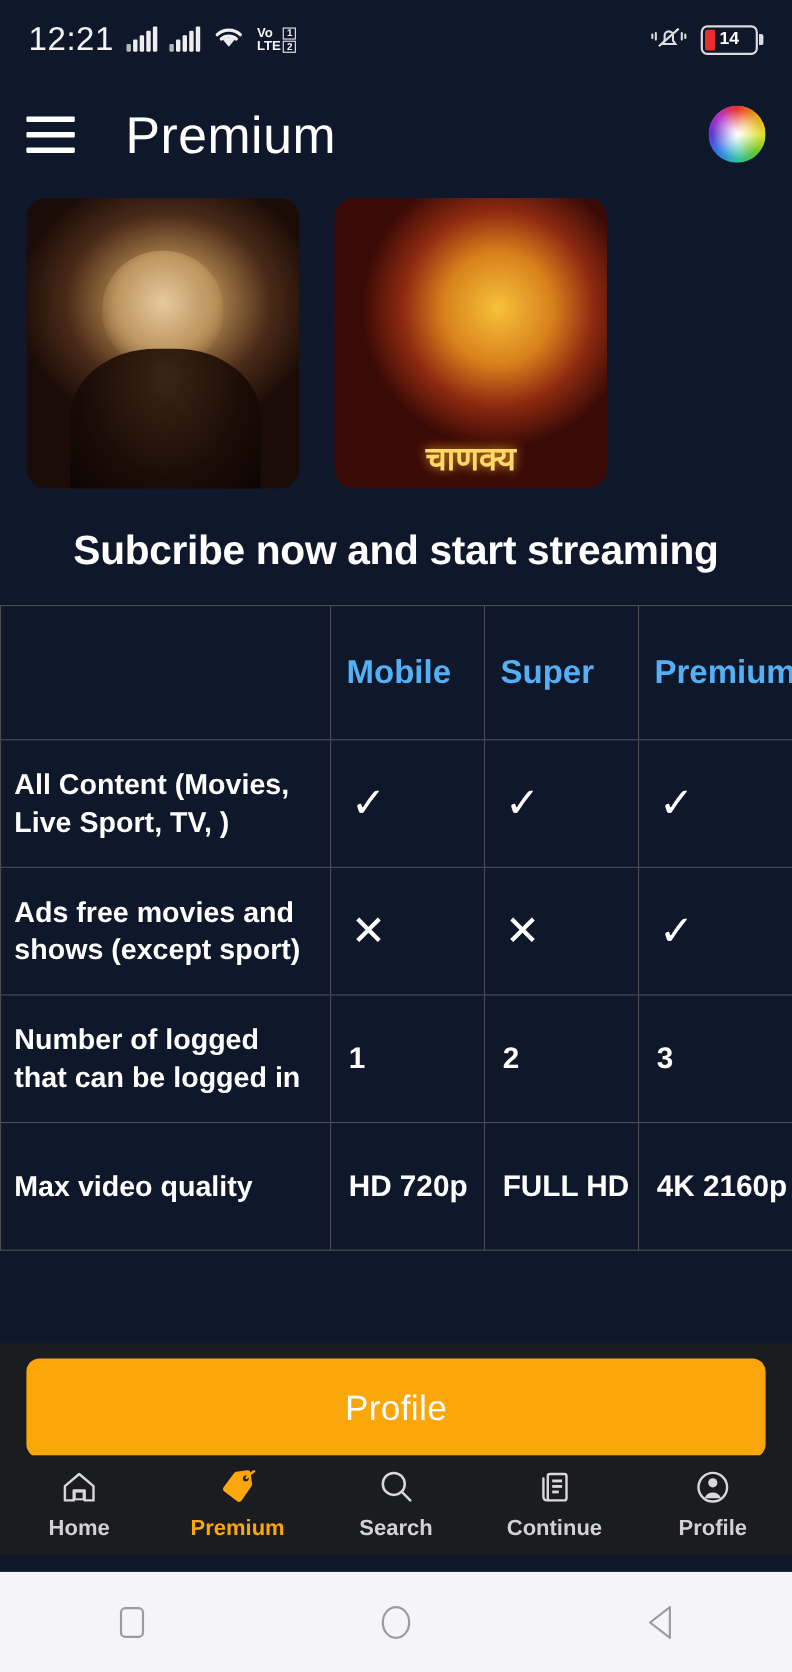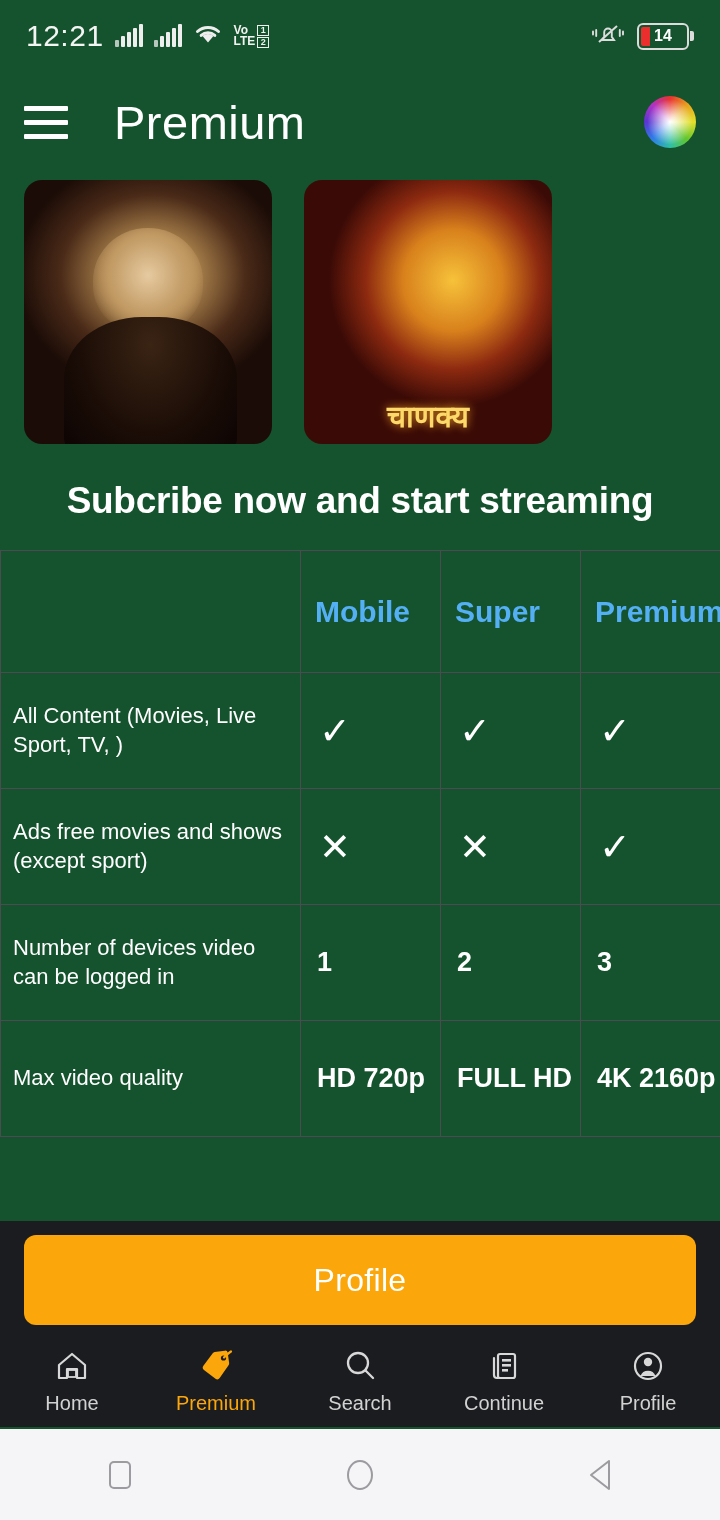--- a/index.html
+++ b/index.html
@@ -5,21 +5,21 @@
   * { margin:0; padding:0; box-sizing:border-box; }
   html, body {
     width:720px; height:1520px;
     background:#000;
     font-family:"Liberation Sans", sans-serif;
     overflow:hidden;
   }
   #phone {
     position:relative;
     width:720px; height:1520px;
-    background:#14532d;
+    background:#0f172a;
     display:flex; flex-direction:column;
   }
 
   
   .statusbar {
     height:72px; flex:0 0 72px;
     display:flex; align-items:center;
     padding:0 26px;
     color:#f2f2f2;
   }
@@ -143,39 +143,39 @@
   .col-feature { width:300px; }
   .col-plan    { width:140px; }
   .col-plan-last { width:140px; }
   thead th { height:122px; padding:0 14px; }
   .plan-name {
     font-size:30px; font-weight:bold; color:#54aff5; line-height:1.05;
   }
   tbody td { height:116px; }
   .feature {
     padding:0 10px 0 12px;
-    font-size:22px; font-weight:normal; color:#fff; line-height:1.28;
+    font-size:26px; font-weight:bold; color:#fff; line-height:1.28;
   }
   .mark { padding-left:18px; font-size:38px; color:#fff; font-weight:300; line-height:1; }
   .val  { padding-left:16px; font-size:27px; color:#fff; font-weight:bold; line-height:1.1; }
 
   
   .cta-zone {
     position:absolute; left:0; right:0; bottom:181px; height:118px;
     background:#1b1c20; display:flex; align-items:center; justify-content:center;
   }
   .cta {
     width:672px; height:90px; background:#fba60a; border:none; border-radius:12px;
     color:#fff; font-size:32px; letter-spacing:.3px; cursor:pointer;
   }
 
   
   .bottomnav {
-    position:absolute; left:0; right:0; bottom:93px; height:90px;
-    background:#1b1c20; display:flex; align-items:center;
+    position:absolute; left:0; right:0; bottom:107px; height:90px;
+    background:#1b1c20; display:flex; align-items:center;font-weight:bold;
   }
   .navitem {
     flex:1; display:flex; flex-direction:column; align-items:center; gap:9px; cursor:pointer;
   }
   .navicon { height:34px; display:flex; align-items:center; justify-content:center; }
   .navlabel { font-size:20px; color:#d2d2d2; }
   .navitem.active .navlabel { color:#fba60a; }
 
   
   .sysnav {
@@ -293,21 +293,21 @@
           <td class="mark">✓</td>
           <td class="mark">✓</td>
         </tr>
         <tr>
           <td class="feature">Ads free movies and shows (except sport)</td>
           <td class="mark">✕</td>
           <td class="mark">✕</td>
           <td class="mark">✓</td>
         </tr>
         <tr>
-          <td class="feature">Number of devices video can be logged in</td>
+          <td class="feature">Number of logged that can be logged in</td>
           <td class="val">1</td>
           <td class="val">2</td>
           <td class="val">3</td>
         </tr>
         <tr>
           <td class="feature">Max video quality</td>
           <td class="val">HD 720p</td>
           <td class="val">FULL HD</td>
           <td class="val">4K 2160p</td>
         </tr>

